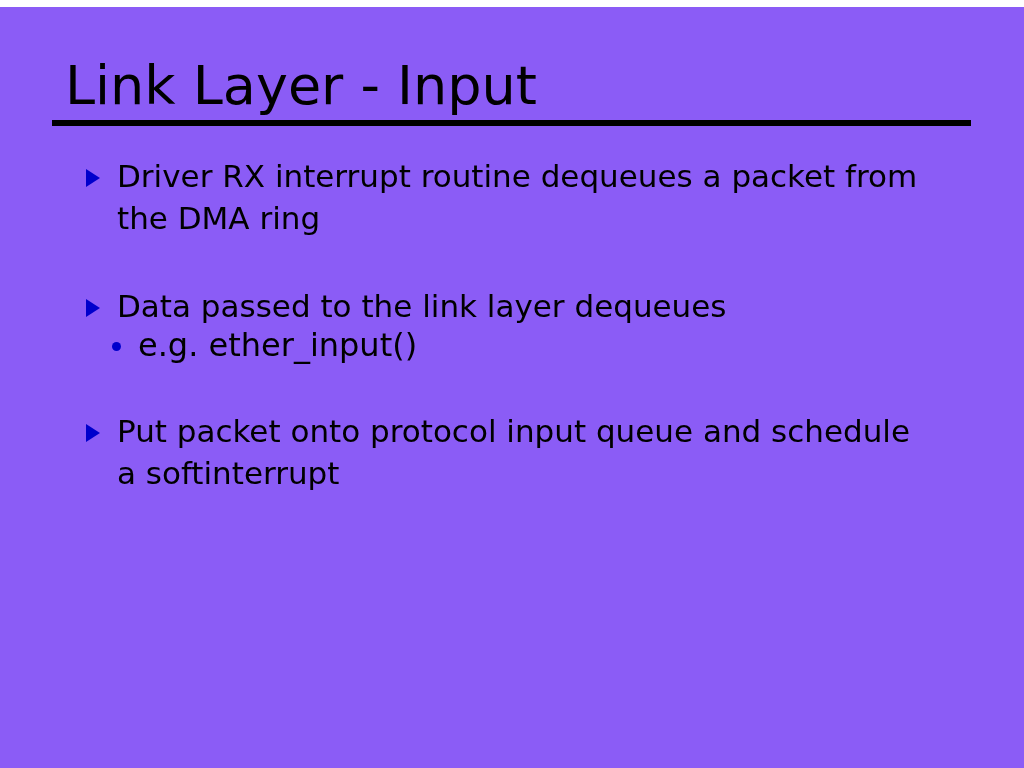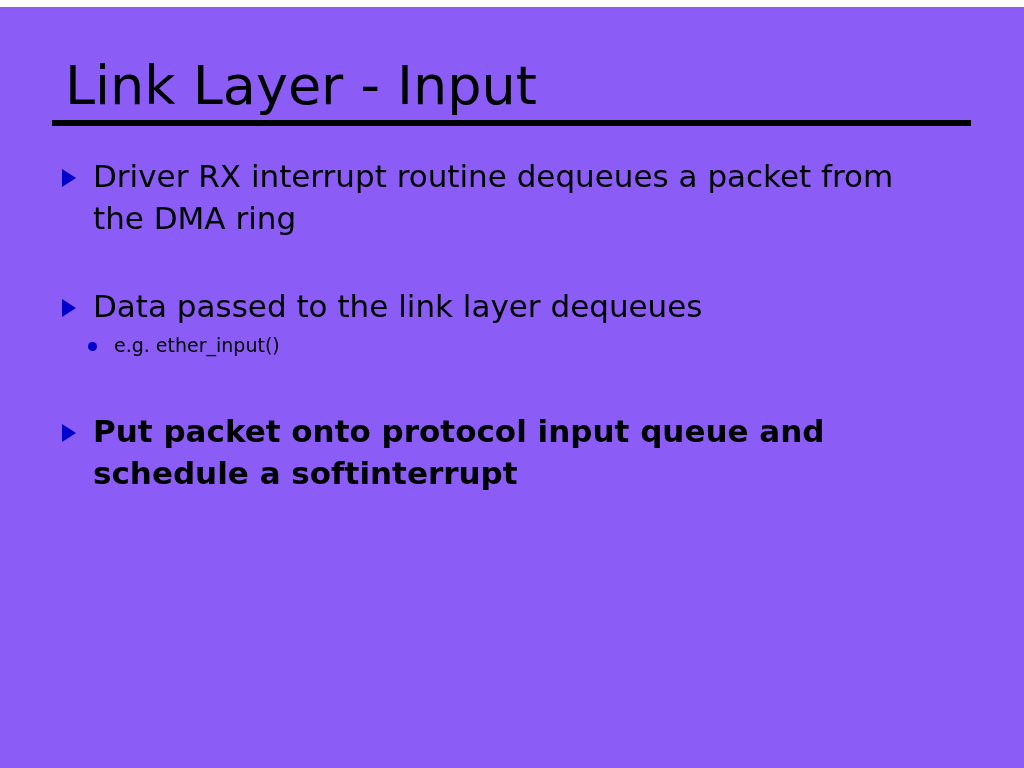--- a/index.html
+++ b/index.html
@@ -43,30 +43,30 @@
   .title-rule {
     margin-top: 5px;
     width: 919px;
     height: 6px;
     background: #000000;
   }
 
   
   .body-block {
     position: absolute;
-    left: 40px;
+    left: 64px;
     top: 148px;
     width: 930px;
   }
 
   .bullet-group {
     margin: 0;
   }
   .group-gap-1 { margin-top: 46px; }
-  .group-gap-2 { margin-top: 48px; font-weight: bold; }
+  .group-gap-2 { margin-top: 48px; }
 
   
   .l1 {
     position: relative;
     padding-left: 53px;
     font-size: 31px;
     line-height: 42px;
     color: #000000;
     max-width: 810px;
   }
@@ -86,21 +86,21 @@
 
   
   .l2-list {
     margin: 0;
     padding: 0;
     list-style: none;
   }
   .l2 {
     position: relative;
     padding-left: 74px;
-    font-size: 19px;
+    font-size: 32px;
     line-height: 34px;
     color: #000000;
   }
   .l2 .marker-dot {
     position: absolute;
     left: 48px;
     top: 14px;
     width: 9px;
     height: 9px;
     border-radius: 50%;

